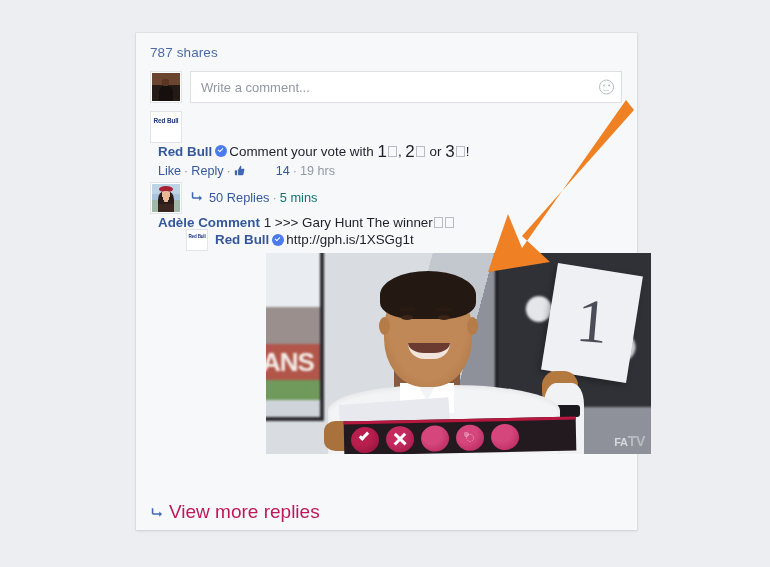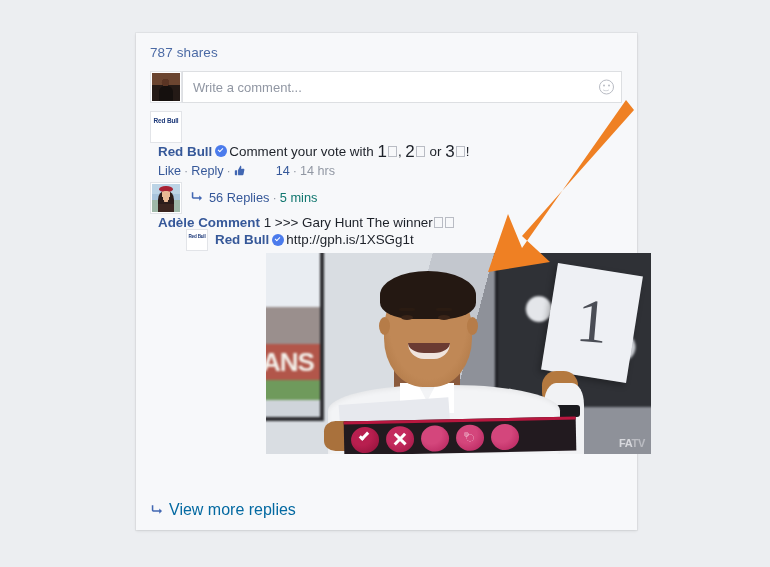--- a/index.html
+++ b/index.html
@@ -100,20 +100,21 @@
   .av-adele .inner::after {
     content:""; position:absolute; left:22%; top:26%; width:56%; height:74%;
     background: radial-gradient(ellipse at 50% 10%, #e8b994 0 34%, transparent 35%),
                 linear-gradient(#2b1c1a 0 62%, #3a2520 62% 100%);
     border-radius: 42% 42% 0 0;
   }
 
   .input-wrap {
     position: relative;
     flex: 1 1 auto;
+    margin-left: 8px;
     height: 32px;
     background: #fff;
     border: 1px solid #dddfe2;
   }
   .input-wrap input {
     position: absolute; inset: 0;
     width: 100%; height: 100%;
     border: 0; outline: 0;
     background: transparent;
     padding: 0 30px 0 10px;
@@ -398,36 +399,36 @@
       radial-gradient(circle at 50% 50%, transparent 0 24%, rgba(255,255,255,.25) 25% 30%, transparent 31%),
       radial-gradient(circle at 30% 30%, rgba(255,255,255,.3) 0 14%, transparent 15%);
   }
   .v-wm {
     position:absolute; right:6px; bottom:5px;
     font-family:"Liberation Sans", sans-serif;
     font-weight:bold; font-size:11px;
     color:#e8e8ec; opacity:.82;
     letter-spacing:-.3px;
   }
-  .v-wm small { font-size:11px; opacity:.6; }
+  .v-wm small { font-size:14px; opacity:.6; }
 
   
   .v-meta {
     position: absolute;
     left: 80px; top: 233px;
     font-size: 12.8px; line-height: 16px;
     color: #9197a3; white-space: nowrap;
   }
   .v-meta a { color:#365899; text-decoration:none; }
 
   .more-replies {
     position: absolute;
     left: 14px; top: 468px;
-    font-size: 16px;
-    color: #0369a1;
+    font-size: 19px;
+    color: #be185d;
     white-space: nowrap;
   }
 
   
   .arrow {
     position: absolute;
     left: 478px; top: 96px;
     width: 160px; height: 185px;
     pointer-events: none;
   }
@@ -460,29 +461,29 @@
           </div>
         </div>
       </div>
       <div class="c-body">
         <div class="c-line1">
           <span class="author">Red Bull</span><span class="badge-verified"></span><span class="msg">Comment your vote with </span><span class="bignum">1</span><span class="tofu"></span><span class="msg">, </span><span class="bignum">2</span><span class="tofu"></span><span class="msg"> or </span><span class="bignum">3</span><span class="tofu"></span><span class="msg">!</span>
         </div>
         <div class="c-meta">
           <a href="#">Like</a><span class="dot">·</span><a href="#">Reply</a><span class="dot">·</span><svg class="thumb" viewBox="0 0 16 16">
               <path fill="#4267b2" d="M5.4 6.6 8.1 1.5c.3-.6 1.1-.6 1.4 0 .2.4.3.9.3 1.4 0 .7-.2 1.5-.5 2.2h3.3c.8 0 1.4.7 1.2 1.5l-1.2 6.1c-.1.6-.7 1-1.3 1H6.6c-.7 0-1.2-.5-1.2-1.2V6.6zM2 7h2.2v6.7H2c-.5 0-.9-.4-.9-.9V7.9c0-.5.4-.9.9-.9z"></path>
-            </svg><span class="cnt">14</span><span class="dot">·</span><span>14 hrs</span>
+            </svg><span class="cnt">14</span><span class="dot">·</span><span>19 hrs</span>
         </div>
       </div>
     </div>
 
     <div class="replies-row">
       <svg class="reply-arrow" viewBox="0 0 16 14">
           <path fill="#4267b2" d="M2.2 1.2v6.2c0 1 .8 1.8 1.8 1.8h7.4v2.4l3.4-3.3-3.4-3.3v2.4H4.6c-.3 0-.5-.2-.5-.5V1.2H2.2z"></path>
-        </svg><span>56 Replies</span><span class="dot">·</span><span class="rtime">5 mins</span>
+        </svg><span>50 Replies</span><span class="dot">·</span><span class="rtime">5 mins</span>
     </div>
 
     <div class="comment c2">
       <div class="avatar av-adele">
         <div class="inner"></div>
       </div>
       <div class="c-body">
         <div class="c-line1">
           <span class="author">Adèle Comment</span>
           <span class="msg">1 &gt;&gt;&gt; Gary Hunt The winner</span><span class="tofu"></span><span class="tofu"></span>

